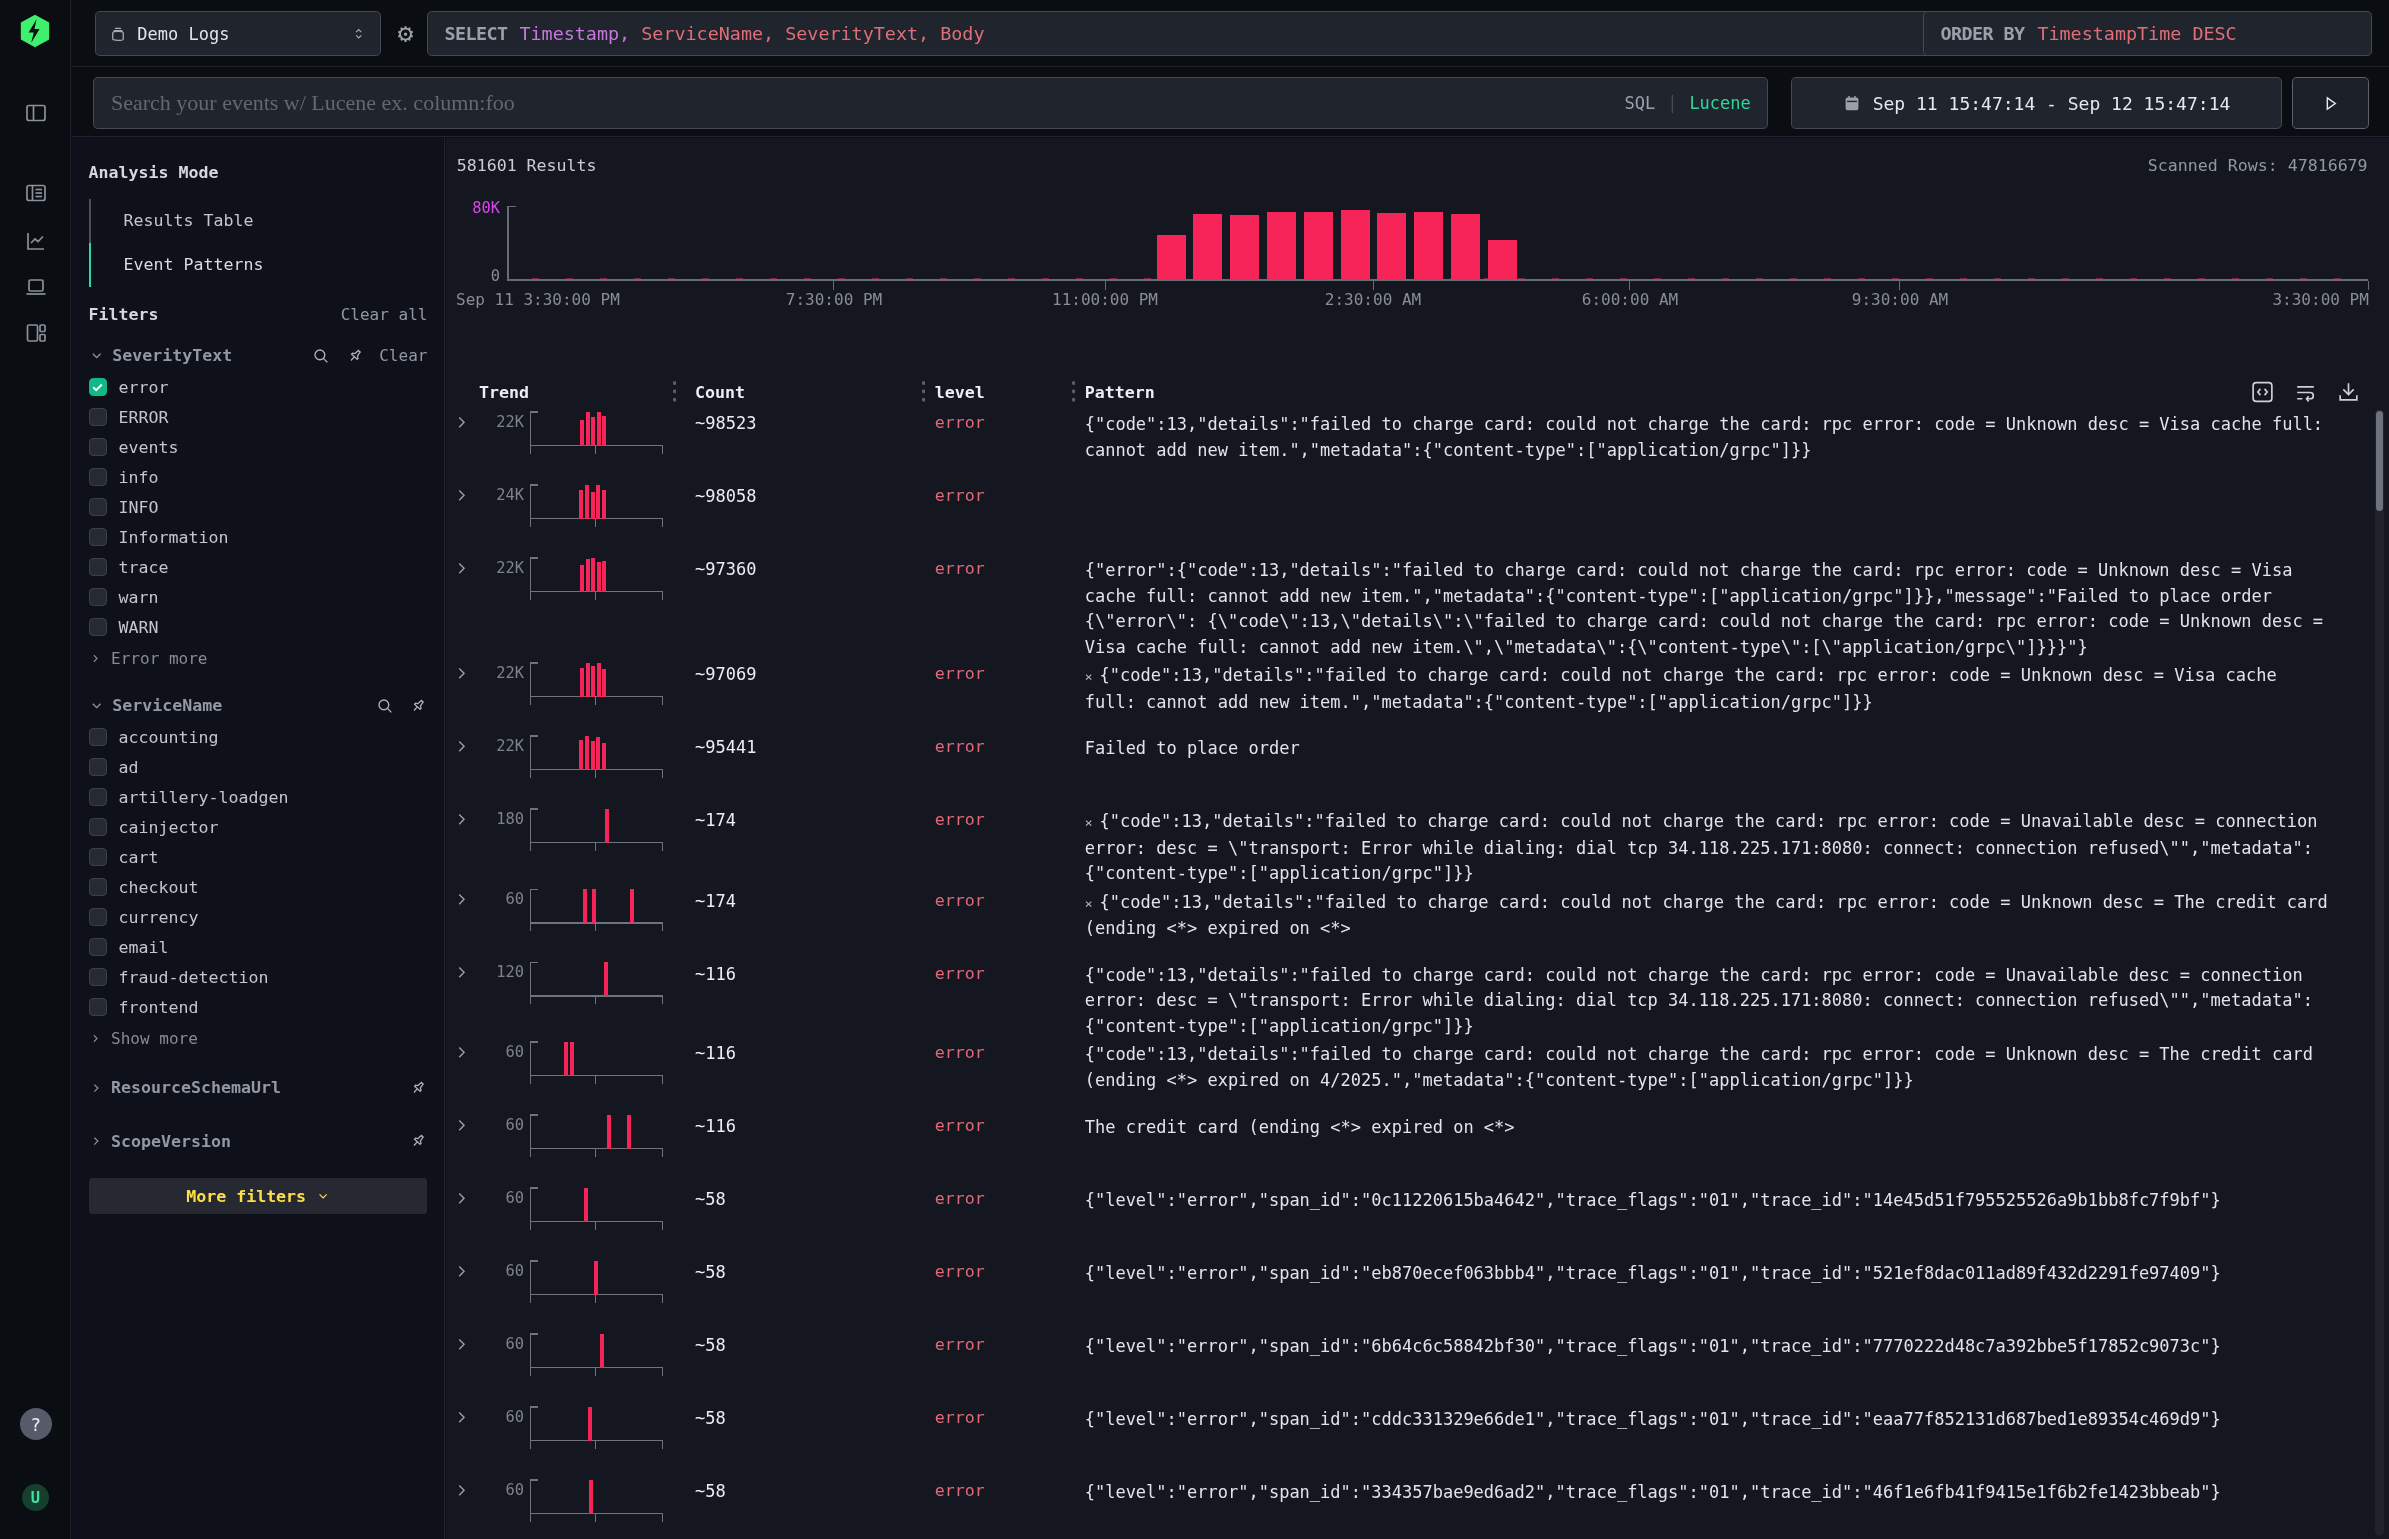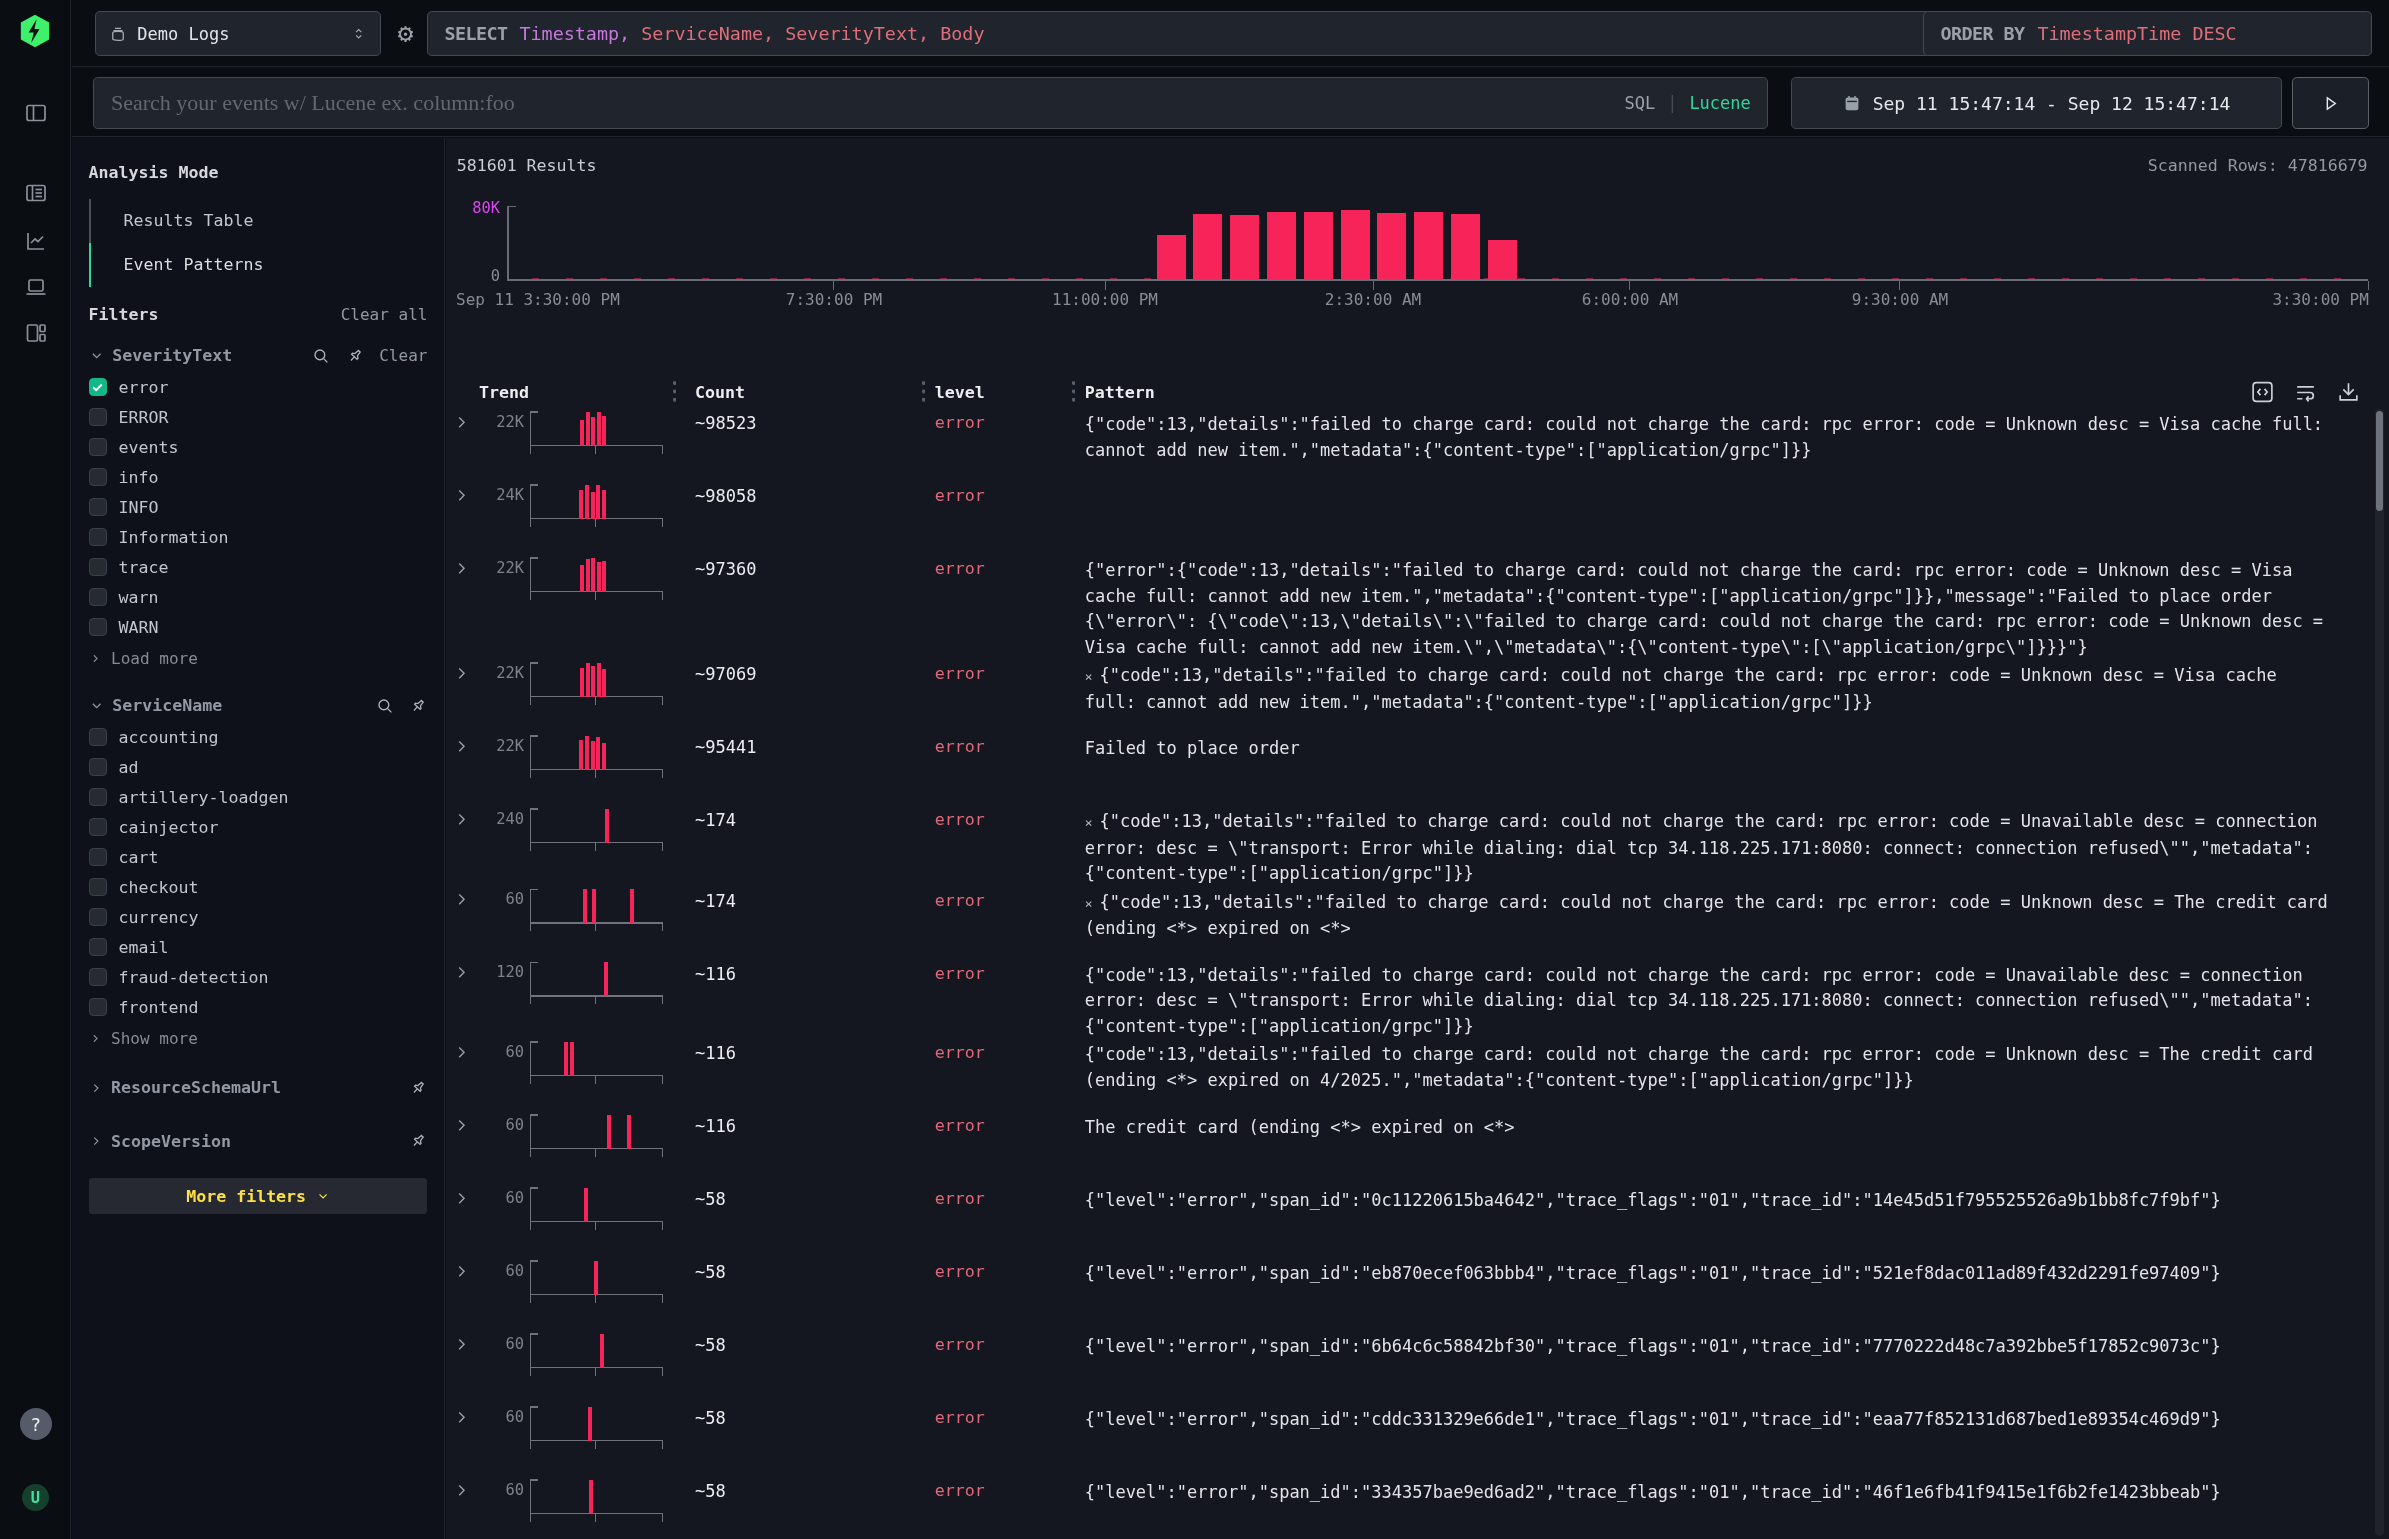--- a/index.html
+++ b/index.html
@@ -291,21 +291,21 @@
         </div>
         <div class="opt">
           <span class="cb"></span>
           <span class="optlabel">WARN</span>
         </div>
       </div>
     <div class="loadmore">
       <svg width="13" height="13" viewBox="0 0 24 24" fill="none" stroke="currentColor" stroke-width="2">
           <polyline points="9 6 15 12 9 18"></polyline>
         </svg>
-      <span>Load more</span>
+      <span>Error more</span>
     </div>
 
     <div class="fgroup-head">
       <span class="chev">
         <svg width="15.4" height="15.4" viewBox="0 0 24 24" fill="none" stroke="currentColor" stroke-width="2">
             <polyline points="6 9 12 15 18 9"></polyline>
           </svg>
       </span>
       <span class="gname">ServiceName</span>
       <span class="gicons">
@@ -605,21 +605,21 @@
     <div class="celllevel">error</div>
     <div class="cellpattern"><span class="ptext">Failed to place order</span></div>
   </div>
 
   <div class="trow">
     <div class="exp">
       <svg width="16.6" height="16.6" viewBox="0 0 24 24" fill="none" stroke="currentColor" stroke-width="2">
                 <polyline points="9 5 16 12 9 19"></polyline>
               </svg>
     </div>
-    <div class="ylab">240</div>
+    <div class="ylab">180</div>
     <div class="spark">
       <span class="st"></span>
               <span class="sv"></span>
               <span class="sb"></span>
       <span class="tk" style="left:0"></span>
               <span class="tk" style="left:65px"></span>
               <span class="tk" style="right:6px"></span>
     <span class="sbar" style="left: 75px; height: 34px;"></span>
             </div>
     <div class="cellcount">~174</div>

